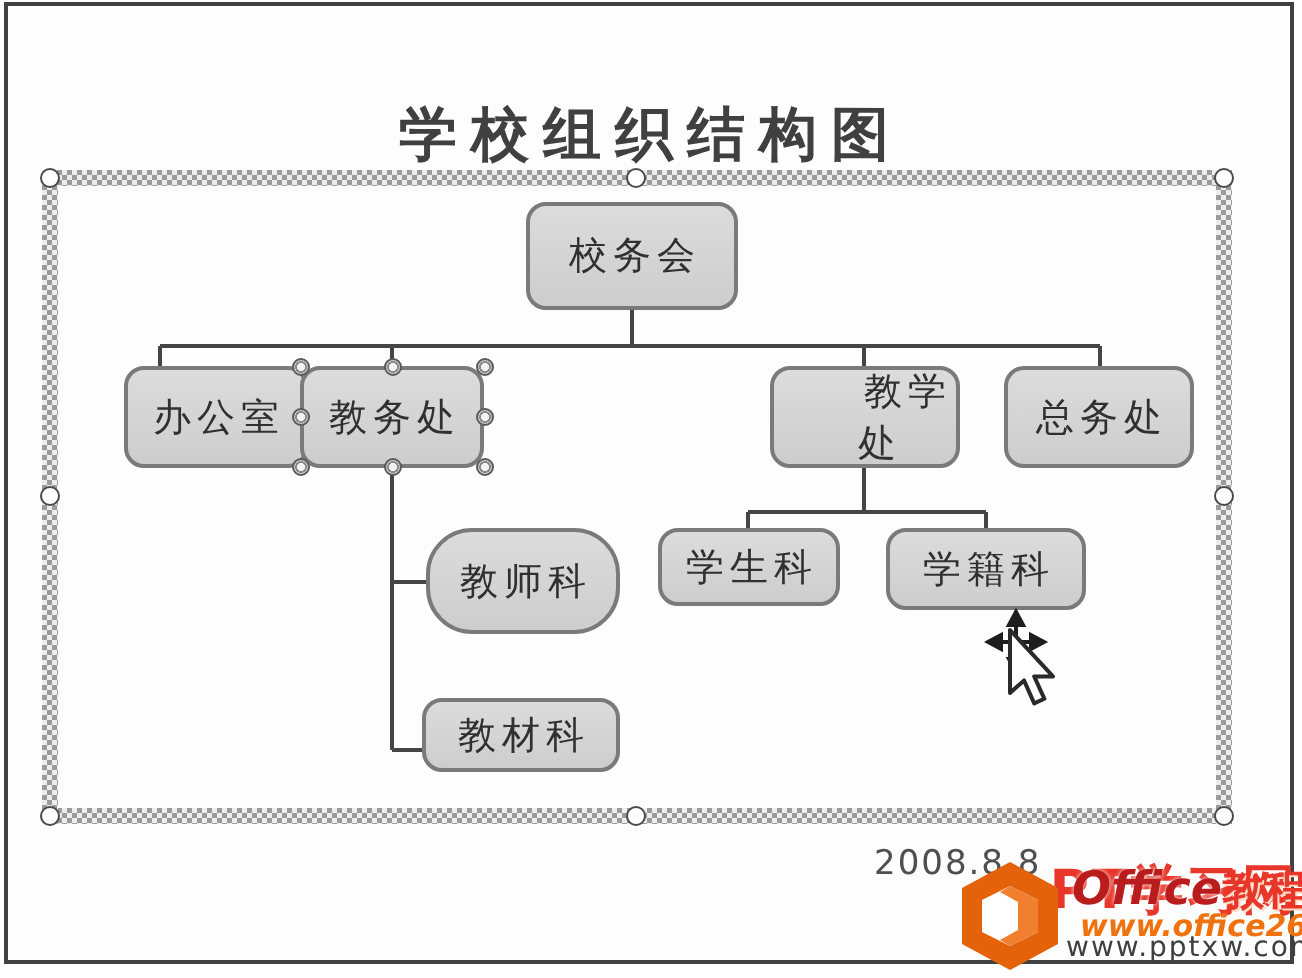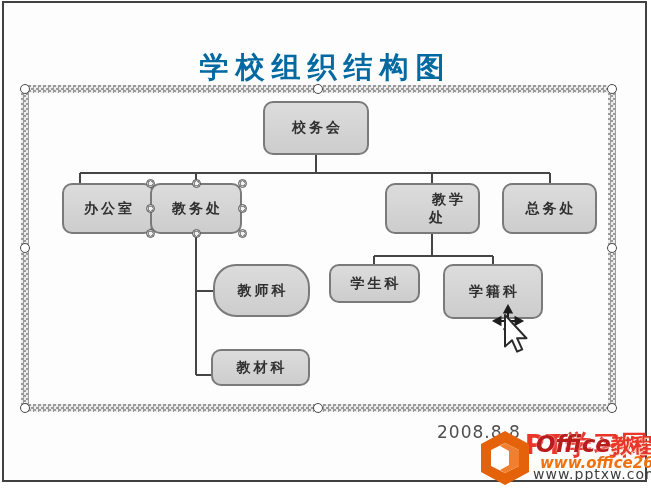--- a/index.html
+++ b/index.html
@@ -8,21 +8,21 @@
     background:#ffffff;
     font-family:"DejaVu Sans","Liberation Sans",sans-serif;
   }
   
   .frame{
     position:absolute;left:2px;top:1px;width:641px;height:477px;
     border:2px solid #414141;background:#fdfdfd;
   }
   .slide-title{
     position:absolute;left:0;top:48px;width:651px;text-align:center;
-    font-size:29px;font-weight:bold;letter-spacing:7px;color:#0369a1;
+    font-size:29px;font-weight:bold;letter-spacing:7px;color:#404040;
   }
   
   .band{
     position:absolute;
     background:conic-gradient(#9b9b9b 0 25%,#ededed 0 50%,#9b9b9b 0 75%,#ededed 0);
     background-size:5px 5px;
   }
   .band.top   {left:21px;top:85px;width:595px;height:8px;}
   .band.bottom{left:21px;top:404px;width:595px;height:8px;}
   .band.left  {left:21px;top:85px;width:8px;height:327px;}
@@ -30,21 +30,21 @@
   .handle{
     position:absolute;width:10px;height:10px;border-radius:50%;
     background:#ffffff;border:1.5px solid #4a4a4a;box-sizing:border-box;
   }
   
   .node{
     position:absolute;box-sizing:border-box;
     background:linear-gradient(#dcdcdc,#cdcdcd);
     border:2px solid #7a7a7a;border-radius:10px;
     display:flex;align-items:center;justify-content:center;
-    font-size:14px;font-weight:700;letter-spacing:3px;color:#303030;
+    font-size:19px;font-weight:400;letter-spacing:3px;color:#303030;
     text-indent:3px;
   }
   .shandle{
     position:absolute;width:9px;height:9px;border-radius:50%;box-sizing:border-box;
     background:radial-gradient(circle,#f2f2f2 0 2px,#8a8a8a 2px 3px,#d0d0d0 3px);
     border:1px solid #5a5a5a;
   }
   .conn{position:absolute;left:0;top:0;pointer-events:none;}
   .date-text{
     position:absolute;left:437px;top:422px;
@@ -105,21 +105,21 @@
   <path d="M196,234 V375 M196,291 H214 M196,375 H212" stroke="#454545" stroke-width="2" fill="none"></path>
 </svg>
 
 <div class="node" style="left:263px;top:101px;width:106px;height:54px;">校务会</div>
 <div class="node" style="left:34px;top:183px;width:92px;height:51px;margin-left:28px;">办公室</div>
 <div class="node" style="left:150px;top:183px;width:92px;height:51px;">教务处</div>
 <div class="node" style="left:385px;top:183px;width:95px;height:51px;padding-left:42px;">教学处</div>
 <div class="node" style="left:502px;top:183px;width:95px;height:51px;">总务处</div>
 <div class="node" style="left:213px;top:264px;width:97px;height:53px;border-radius:23px;">教师科</div>
 <div class="node" style="left:329px;top:264px;width:91px;height:39px;">学生科</div>
-<div class="node" style="left:443px;top:264px;width:100px;height:55px;">学籍科</div>
+<div class="node" style="left:443px;top:264px;width:100px;height:41px;">学籍科</div>
 <div class="node" style="left:211px;top:349px;width:99px;height:37px;">教材科</div>
 
 <div>
   <div class="shandle" style="left:146px;top:179px;"></div>
   <div class="shandle" style="left:192px;top:179px;"></div>
   <div class="shandle" style="left:238px;top:179px;"></div>
   <div class="shandle" style="left:146px;top:204px;"></div>
   <div class="shandle" style="left:238px;top:204px;"></div>
   <div class="shandle" style="left:146px;top:229px;"></div>
   <div class="shandle" style="left:192px;top:229px;"></div>

